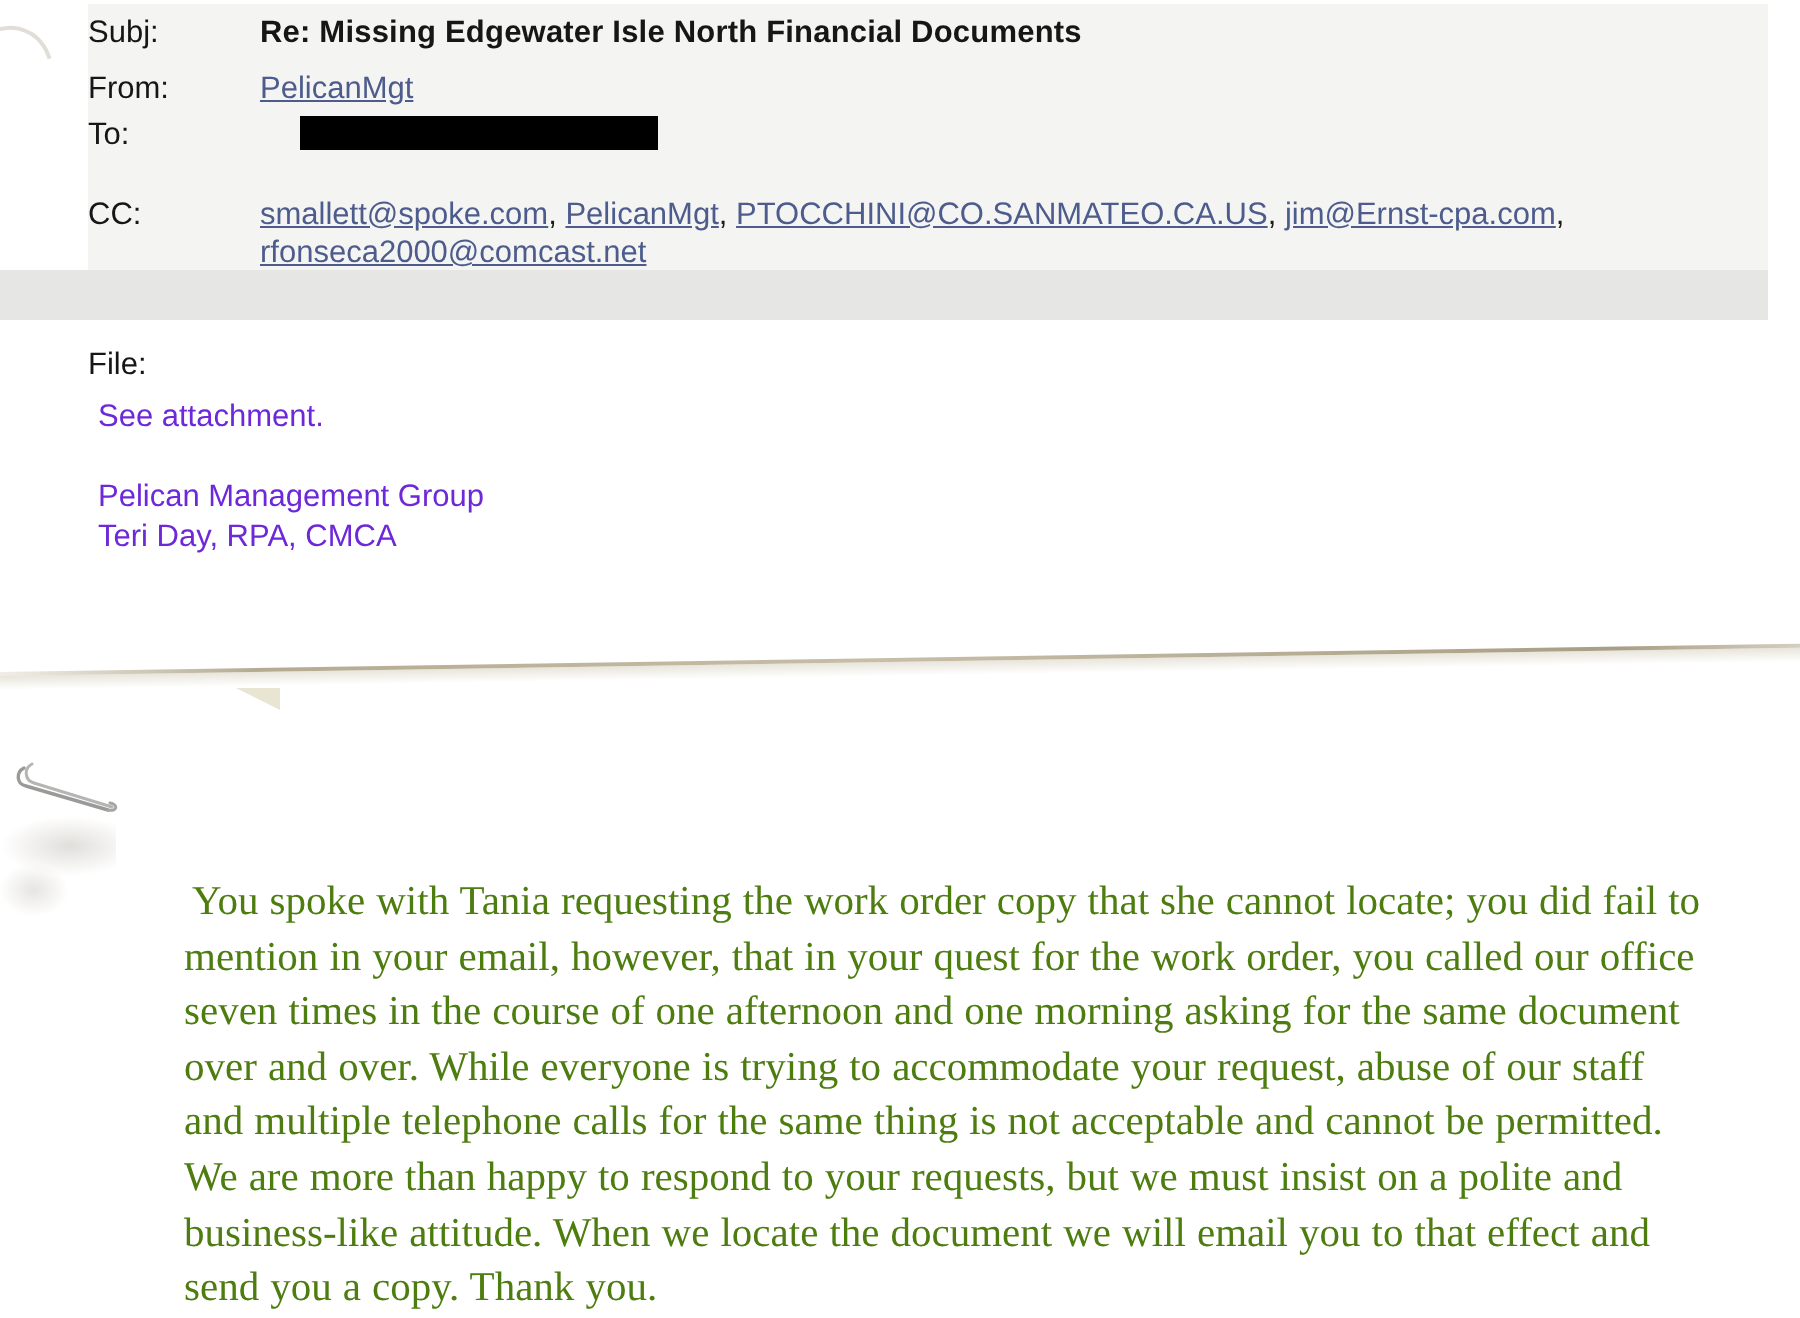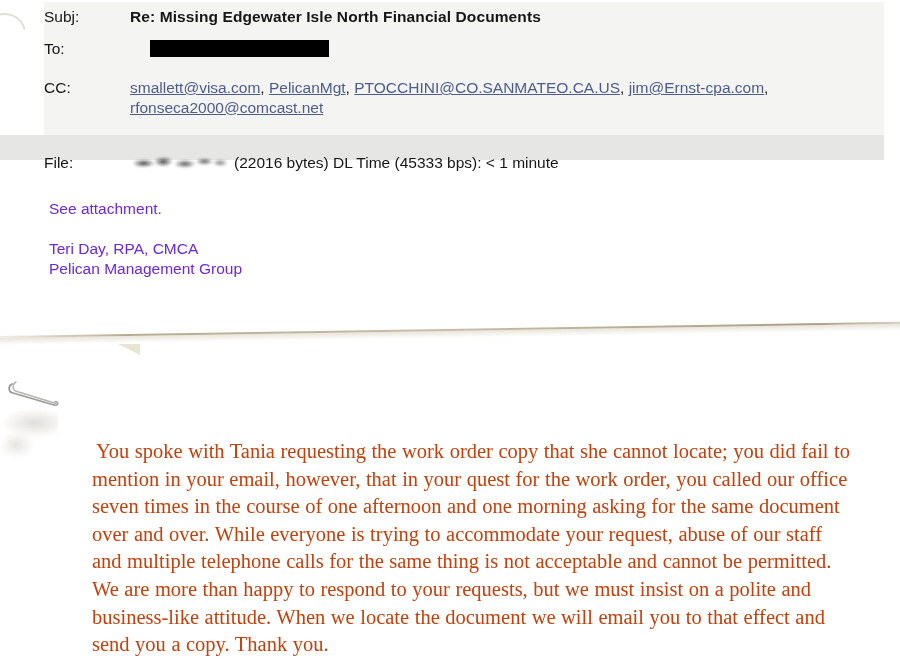--- a/index.html
+++ b/index.html
@@ -188,21 +188,21 @@
 
   
   .letter {
     position: absolute;
     left: 92px;
     top: 438px;
     width: 760px;
     font-family: "Liberation Serif", serif;
     font-size: 20.5px;
     line-height: 27.6px;
-    color: #c2410c;
+    color: #4d7c0f;
     text-indent: 4px;
     text-align: left;
     word-spacing: .4px;
   }
 </style>
 </head>
 <body>
 
 <div id="page">
 
@@ -210,50 +210,52 @@
 
   <div class="mail-header">
     <div class="hdr-bg"></div>
 
     <div class="hdr-row row-subj">
       <span class="hdr-label">Subj:</span>
       <span class="hdr-value subj-text">Re: Missing Edgewater Isle North Financial Documents</span>
     </div>
 
 
+    <div class="hdr-row row-from">
+      <span class="hdr-label">From:</span>
+      <span class="hdr-value">
+        <a class="maillink" href="#">PelicanMgt</a>
+      </span>
+    </div>
 
     <div class="hdr-row row-to">
       <span class="hdr-label">To:</span>
       <span class="hdr-value">
         <span class="redaction"></span>
       </span>
     </div>
 
     <div class="hdr-row row-cc">
       <span class="hdr-label">CC:</span>
       <span class="hdr-value">
-        <a class="maillink" href="#">smallett@visa.com</a><span class="cc-sep">, </span><a class="maillink" href="#">PelicanMgt</a><span class="cc-sep">, </span><a class="maillink" href="#">PTOCCHINI@CO.SANMATEO.CA.US</a><span class="cc-sep">, </span><a class="maillink" href="#">jim@Ernst-cpa.com</a><span class="cc-sep">,</span><br><a class="maillink" href="#">rfonseca2000@comcast.net</a>
+        <a class="maillink" href="#">smallett@spoke.com</a><span class="cc-sep">, </span><a class="maillink" href="#">PelicanMgt</a><span class="cc-sep">, </span><a class="maillink" href="#">PTOCCHINI@CO.SANMATEO.CA.US</a><span class="cc-sep">, </span><a class="maillink" href="#">jim@Ernst-cpa.com</a><span class="cc-sep">,</span><br><a class="maillink" href="#">rfonseca2000@comcast.net</a>
       </span>
     </div>
 
     <div class="file-band"></div>
     <div class="hdr-row row-file">
       <span class="hdr-label file-row-inner">File:</span>
-      <span class="hdr-value file-row-inner">
-        <span class="file-blur"></span>
-        <span>(22016 bytes) DL Time (45333 bps): &lt; 1 minute</span>
-      </span>
     </div>
   </div>
 
   <div class="mail-body">
     <div>See attachment.</div>
     <div class="blankline"></div>
+    <div>Pelican Management Group</div>
     <div>Teri Day, RPA, CMCA</div>
-    <div>Pelican Management Group</div>
   </div>
 
   <div class="page-edge"></div>
   <div class="page-edge-shadow"></div>
   <div class="corner-fold"></div>
 
   <svg class="paperclip" viewBox="0 0 64 40">
     <path d="M8 12 C4 14, 4 20, 9 21 L50 33" fill="none" stroke="#9a9a99" stroke-width="1.7" stroke-linecap="round"></path>
     <path d="M12 10 C8 12, 8 18, 13 19.5 L52 31.5" fill="none" stroke="#b5b5b3" stroke-width="1.5" stroke-linecap="round"></path>
     <path d="M50 33 C55 34, 55 30, 51 29.5" fill="none" stroke="#a5a5a3" stroke-width="1.5" stroke-linecap="round"></path>

